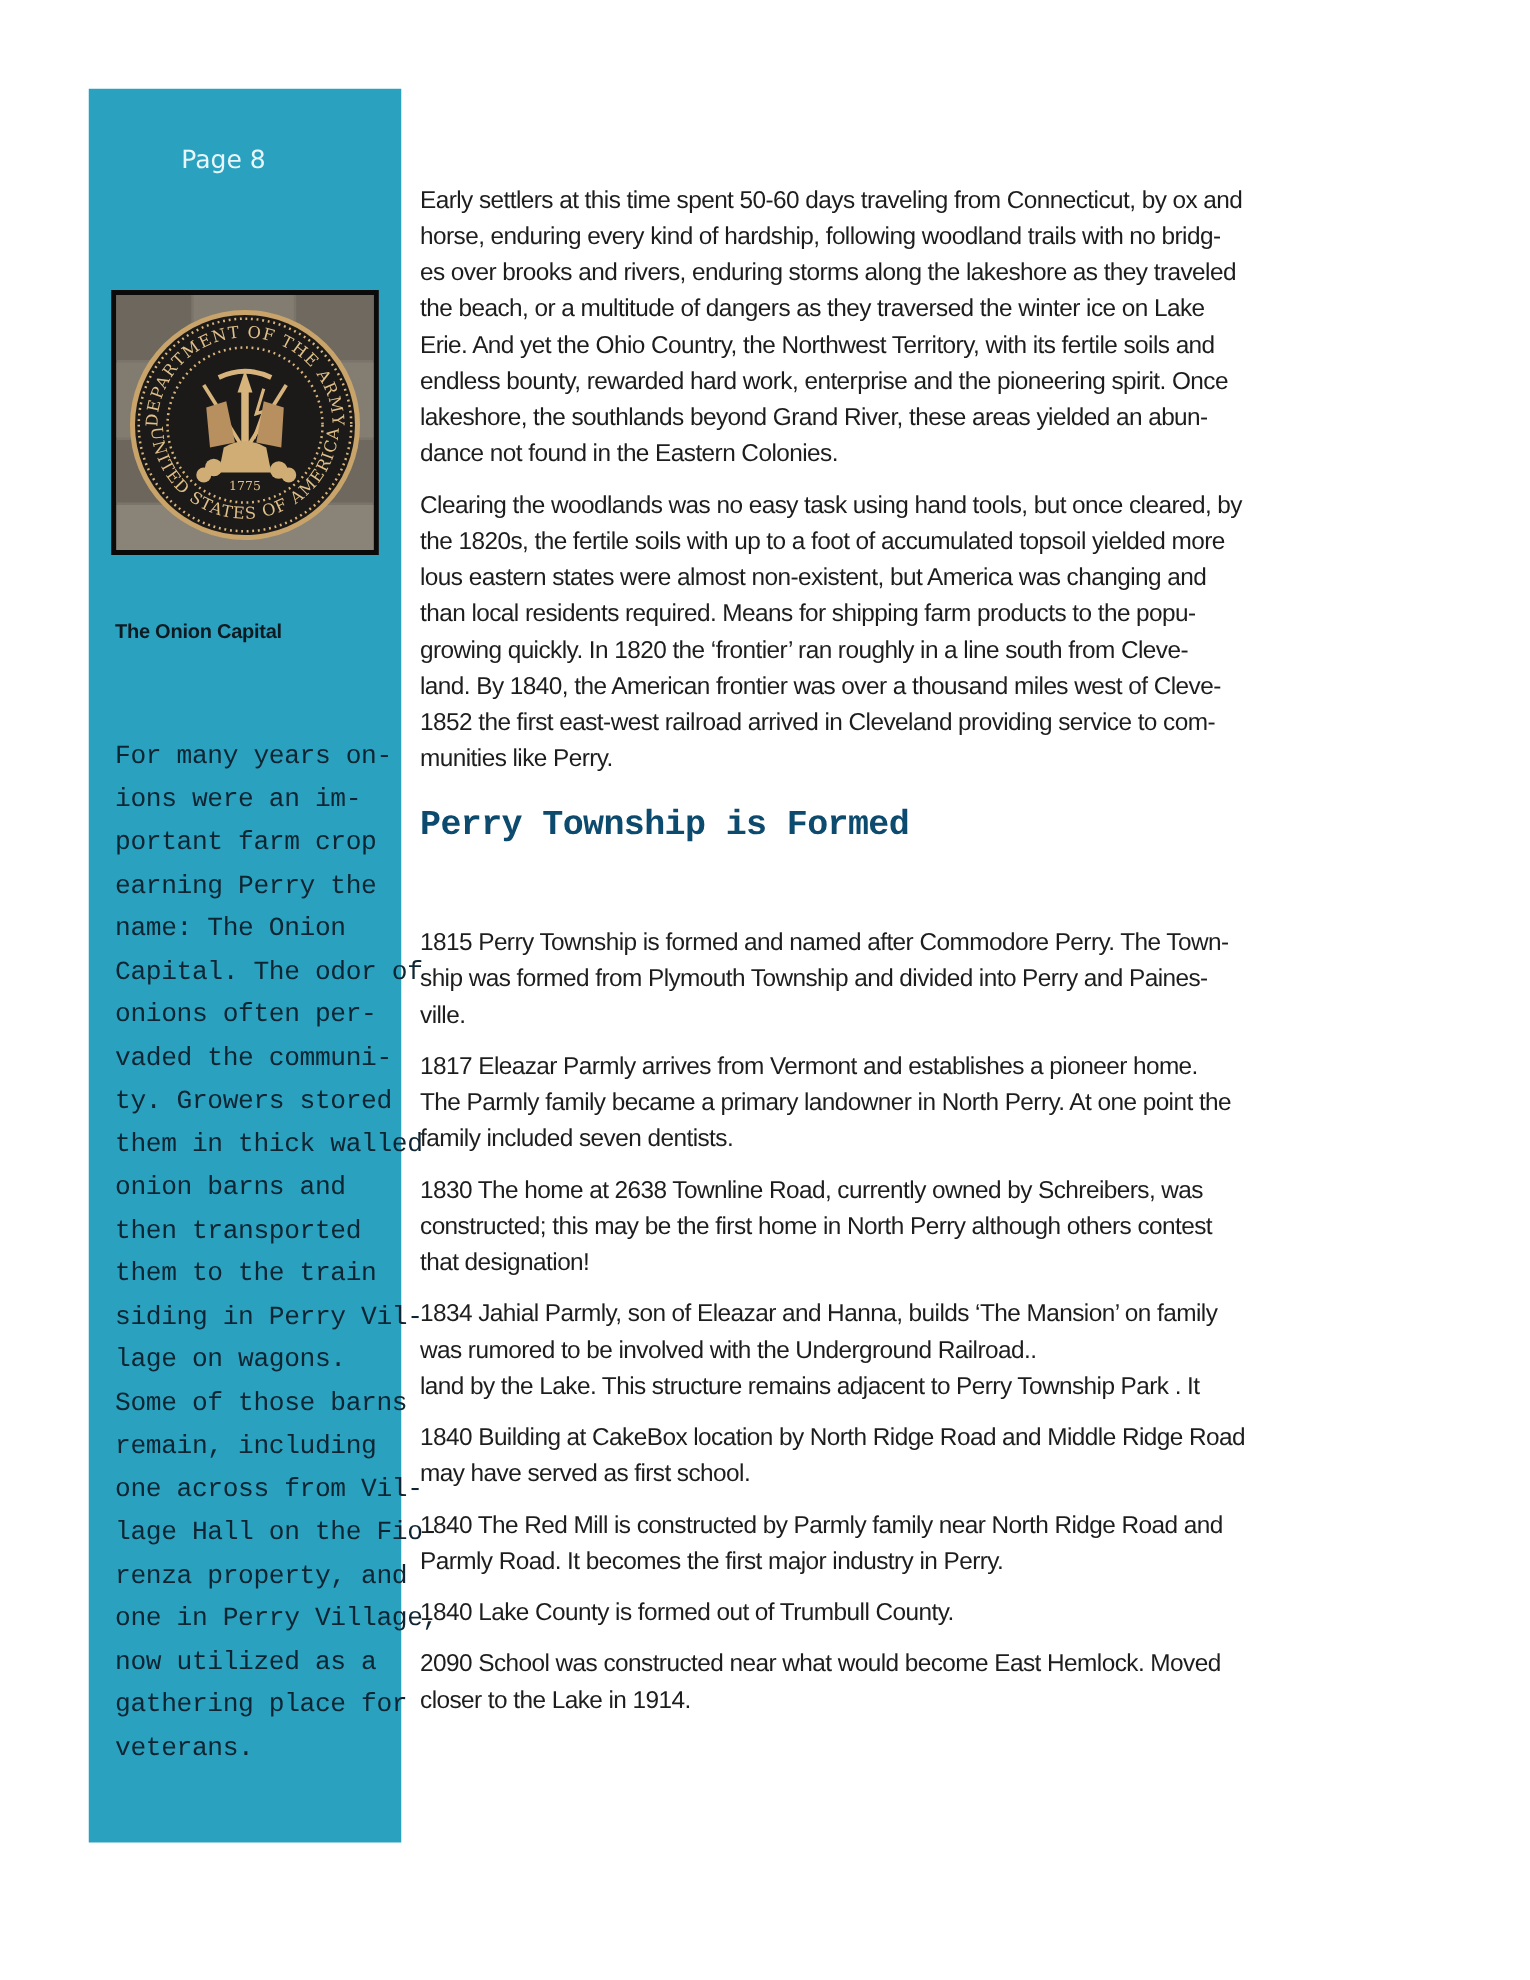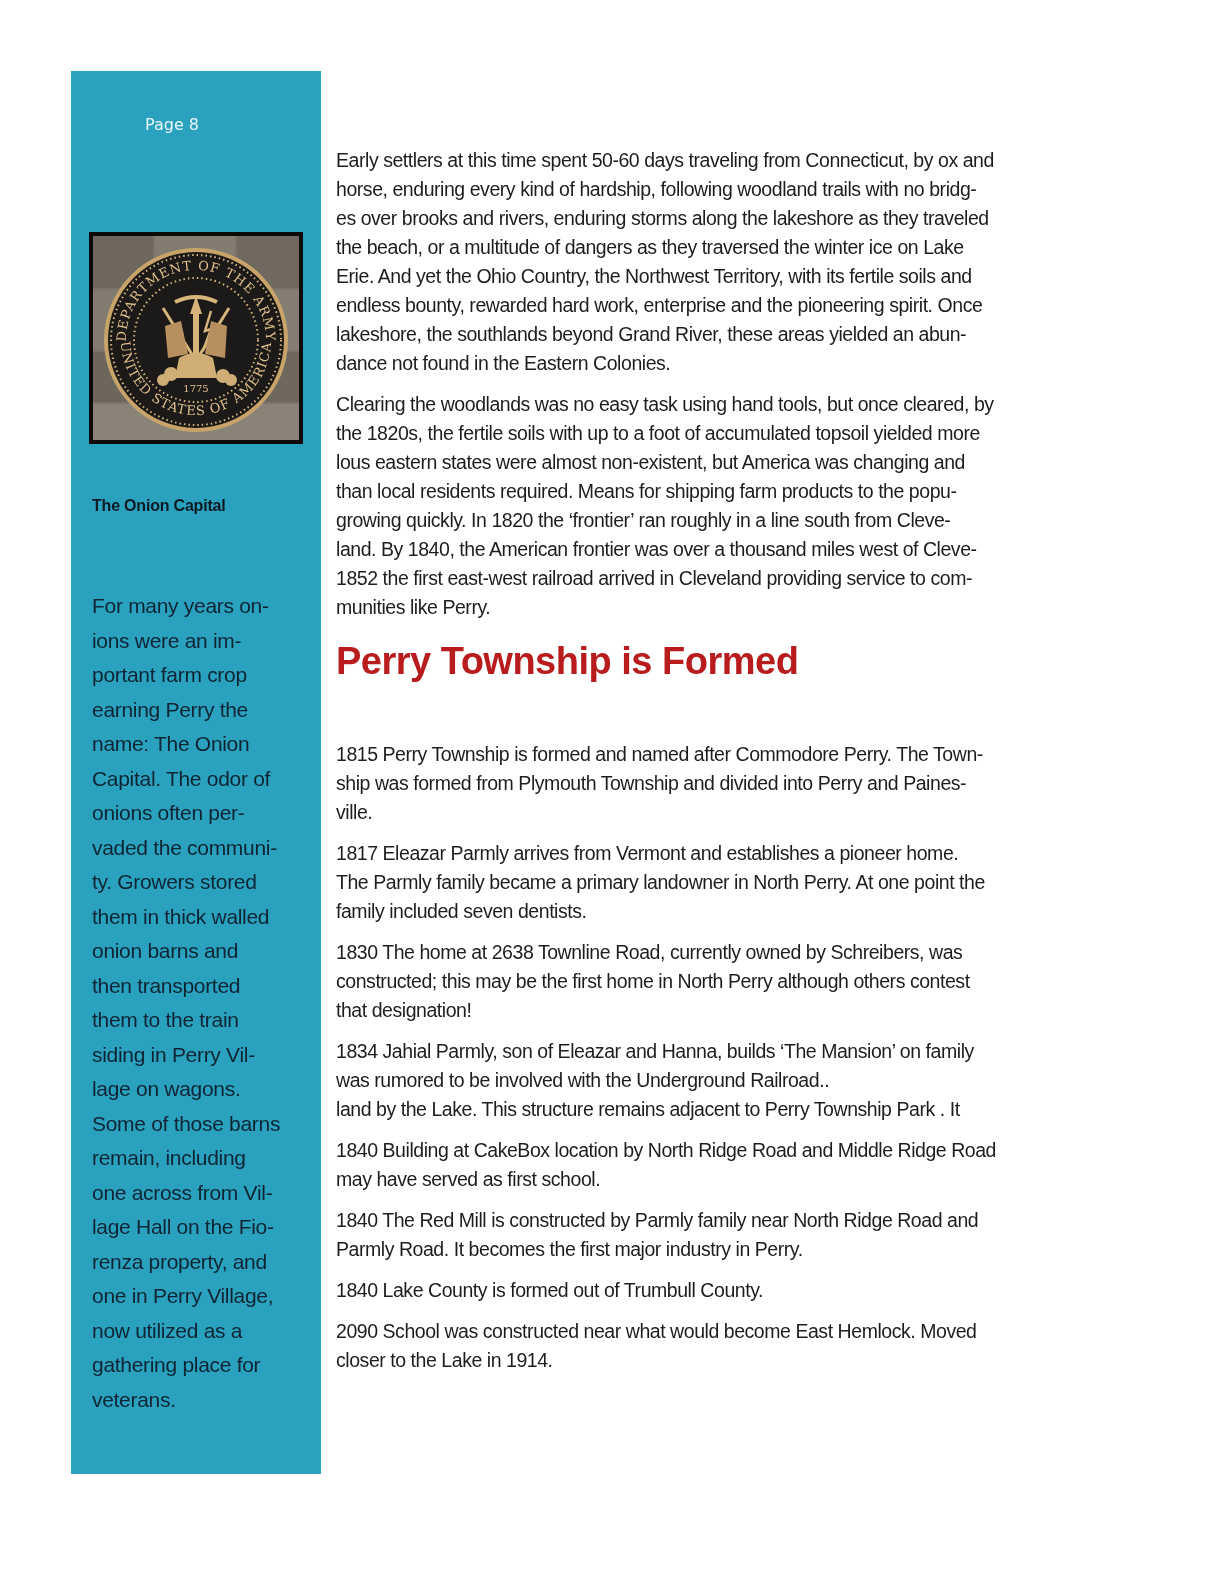--- a/index.html
+++ b/index.html
@@ -3,48 +3,48 @@
   <meta charset="utf-8">
   <style>
     html, body { margin: 0; padding: 0; background: #ffffff; }
     body { width: 1224px; height: 1584px; position: relative; overflow: hidden; }
     .sidebar {
       position: absolute; left: 71px; top: 71px; width: 250px; height: 1403px;
       background: #2aa2bf;
     }
     .page-num {
       position: absolute; left: 74px; top: 44px;
-      font-family: "DejaVu Sans", sans-serif; font-size: 16px; color: #e8f6fb;
+      font-family: "DejaVu Sans", sans-serif; font-size: 20px; color: #e8f6fb;
     }
     .seal-frame {
       position: absolute; left: 18px; top: 161px; width: 206px; height: 204px;
       border: 4px solid #0a0a0a; background: #6f6a62; overflow: hidden;
     }
     .seal-frame svg { display: block; width: 100%; height: 100%; }
     .side-title {
       position: absolute; left: 21px; top: 426px; width: 220px;
       font-family: "Liberation Sans", sans-serif; font-weight: bold;
       font-size: 16px; color: #0d1a22; letter-spacing: -0.2px;
     }
     .side-body {
       position: absolute; left: 21px; top: 518px; width: 215px;
-      font-family: Liberation Sans, sans-serif; font-size: 21px;
+      font-family: Liberation Mono, monospace; font-size: 21px;
       line-height: 34.5px; color: #0f2533; letter-spacing: -0.3px;
     }
     .side-body .ln { display: block; white-space: nowrap; }
     .main {
       position: absolute; left: 336px; top: 146px; width: 800px;
       font-family: "Liberation Sans", sans-serif; color: #1d1d1d;
       font-size: 19.5px; line-height: 29px; letter-spacing: -0.45px;
     }
     .main p { margin: 0 0 12px 0; }
     .main .ln { display: block; white-space: nowrap; }
     .heading {
-      font-family: Liberation Sans, sans-serif; font-weight: bold;
-      font-size: 38px; line-height: 46px; color: #b91c1c; margin: 16px 0 56px 0;
+      font-family: Liberation Mono, monospace; font-weight: bold;
+      font-size: 28px; line-height: 46px; color: #0c4a6e; margin: 16px 0 56px 0;
       letter-spacing: -0.5px;
     }
   </style>
 </head>
 <body>
 
 <div class="sidebar">
   <div class="page-num">Page 8</div>
 
   <div class="seal-frame">

